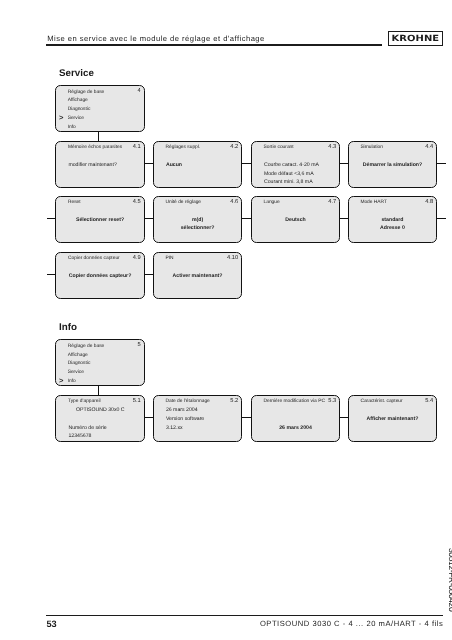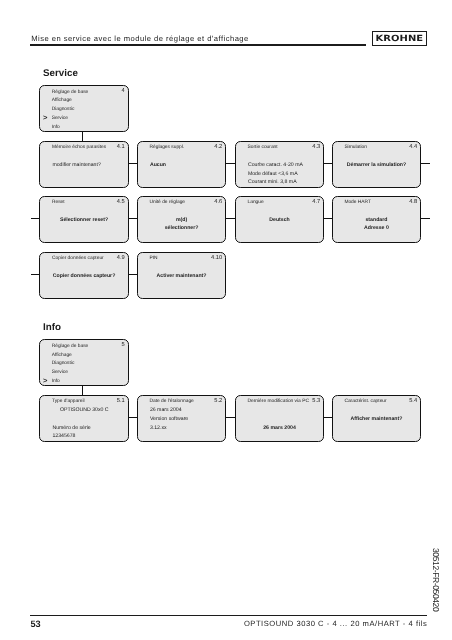--- a/index.html
+++ b/index.html
@@ -1,21 +1,21 @@
 <!DOCTYPE html>
 <html><head>
 <meta charset="utf-8">
 <style>
   html,body{margin:0;padding:0;}
   body{width:452px;height:640px;background:#ffffff;
        font-family:"Liberation Sans",sans-serif;color:#1c1c1c;
        overflow:hidden;position:relative;
        -webkit-font-smoothing:antialiased;
        text-rendering:geometricPrecision;}
-  .page{position:absolute;left:0;top:0;width:388px;height:640px;}
+  .page{position:absolute;left:16px;top:0;width:388px;height:640px;}
 
   
   .hdr-rule{position:absolute;left:30px;top:44.4px;width:336px;height:1.4px;background:#1c1c1c;}
   .hdr-title{position:absolute;left:31.3px;top:34.2px;font-size:7.6px;letter-spacing:.475px;
              white-space:nowrap;line-height:9px;}
   .logo{position:absolute;left:372.2px;top:31px;width:54.6px;height:14.5px;
         border:1.5px solid #1c1c1c;box-sizing:border-box;}
   .logo span{display:block;text-align:center;font-weight:bold;font-size:8.6px;
              font-family:"DejaVu Sans",sans-serif;
              line-height:14.7px;letter-spacing:.05px;padding-left:.05px;

